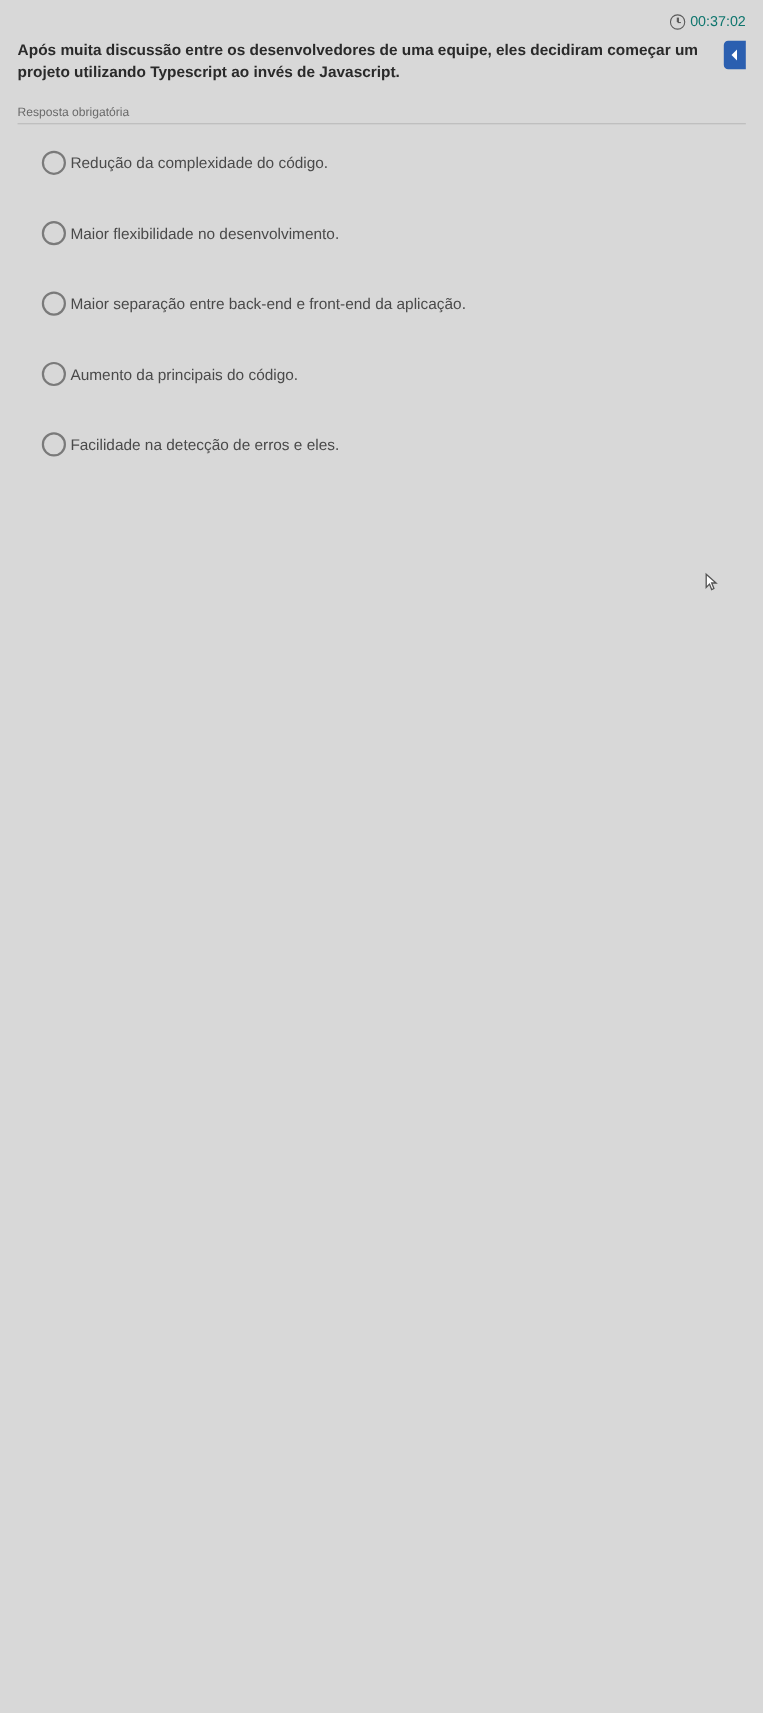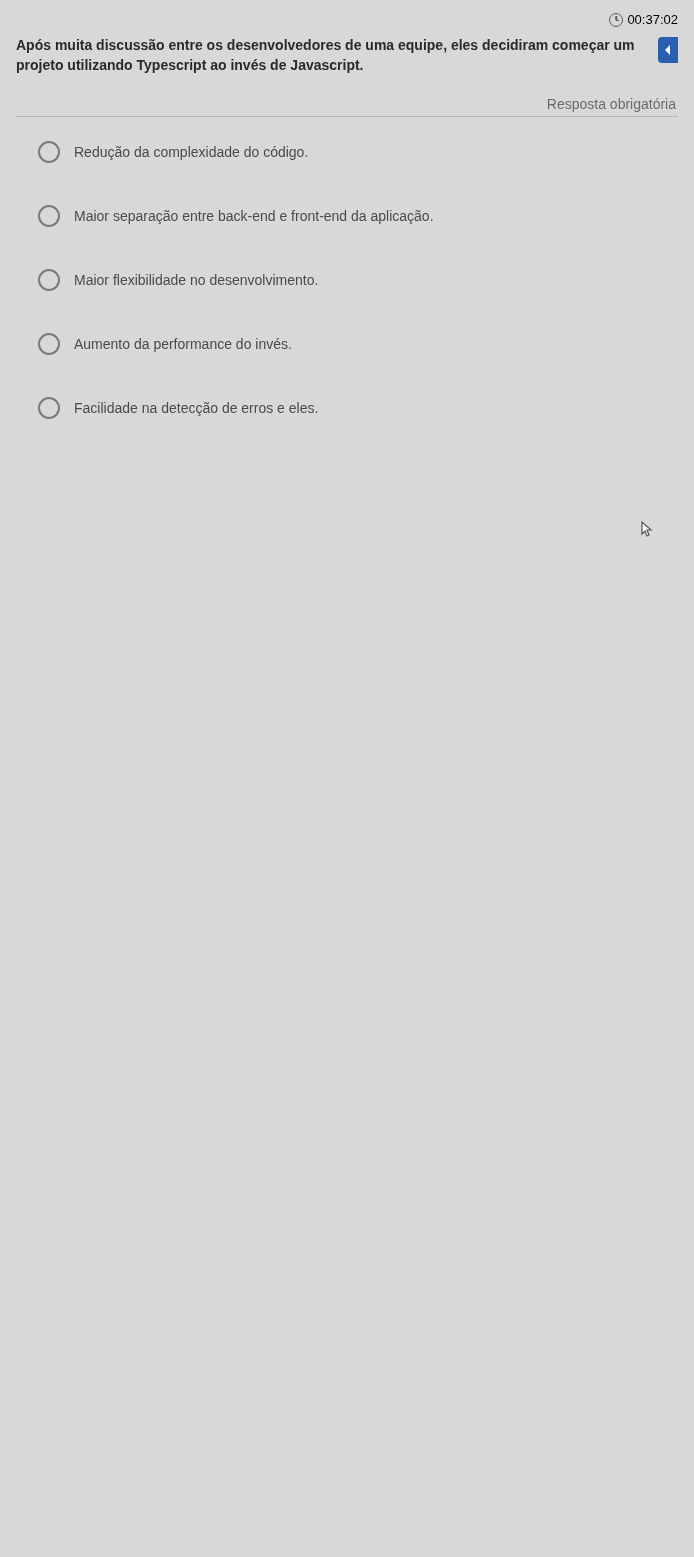--- a/index.html
+++ b/index.html
@@ -12,21 +12,21 @@
       background: #d8d8d8;
       width: 694px;
       min-height: 1557px;
       padding: 12px 16px;
     }
     .timer-row {
       display: flex;
       justify-content: flex-end;
       align-items: center;
       gap: 4px;
-      color: #000000;
+      color: #0f766e;
       font-size: 13px;
       margin-bottom: 8px;
     }
     .clock-icon {
       width: 14px;
       height: 14px;
       border: 1.5px solid #5a5a5a;
       border-radius: 50%;
       position: relative;
       display: inline-block;
@@ -73,42 +73,41 @@
       justify-content: center;
       flex-shrink: 0;
       margin-top: 2px;
     }
     .nav-btn svg {
       width: 10px;
       height: 12px;
       fill: #fff;
     }
     .required-label {
-      text-align: right;
-      font-size: 14px;
+      font-size: 11px;
       color: #6a6a6a;
       margin-top: 20px;
       margin-bottom: 4px;
       padding-right: 2px;
     }
     .divider {
       border: none;
       border-top: 1px solid #b8b8b8;
       margin-bottom: 24px;
     }
     .options {
       display: flex;
       flex-direction: column;
       gap: 42px;
       padding-left: 22px;
     }
     .option {
       display: flex;
       align-items: center;
-      gap: 14px;
+      gap: 4px;
       cursor: pointer;
     }
     .radio-circle {
       width: 22px;
       height: 22px;
       border: 2px solid #7a7a7a;
       border-radius: 50%;
       flex-shrink: 0;
       background: transparent;
     }
@@ -146,29 +145,29 @@
 <div class="required-label">Resposta obrigatória</div>
 <hr class="divider">
 
 <div class="options">
   <div class="option">
     <span class="radio-circle"></span>
     <span class="option-label">Redução da complexidade do código.</span>
   </div>
   <div class="option">
     <span class="radio-circle"></span>
+    <span class="option-label">Maior flexibilidade no desenvolvimento.</span>
+  </div>
+  <div class="option">
+    <span class="radio-circle"></span>
     <span class="option-label">Maior separação entre back-end e front-end da aplicação.</span>
   </div>
   <div class="option">
     <span class="radio-circle"></span>
-    <span class="option-label">Maior flexibilidade no desenvolvimento.</span>
-  </div>
-  <div class="option">
-    <span class="radio-circle"></span>
-    <span class="option-label">Aumento da performance do invés.</span>
+    <span class="option-label">Aumento da principais do código.</span>
   </div>
   <div class="option">
     <span class="radio-circle"></span>
     <span class="option-label">Facilidade na detecção de erros e eles.</span>
   </div>
 </div>
 
 <div class="cursor-icon">
   <svg width="14" height="18" viewBox="0 0 14 18" fill="none" stroke="#555" stroke-width="1.2">
     <path d="M2 2 L2 14 L5 11 L7 16 L9 15 L7 10 L11 10 Z" fill="#fff"></path>

